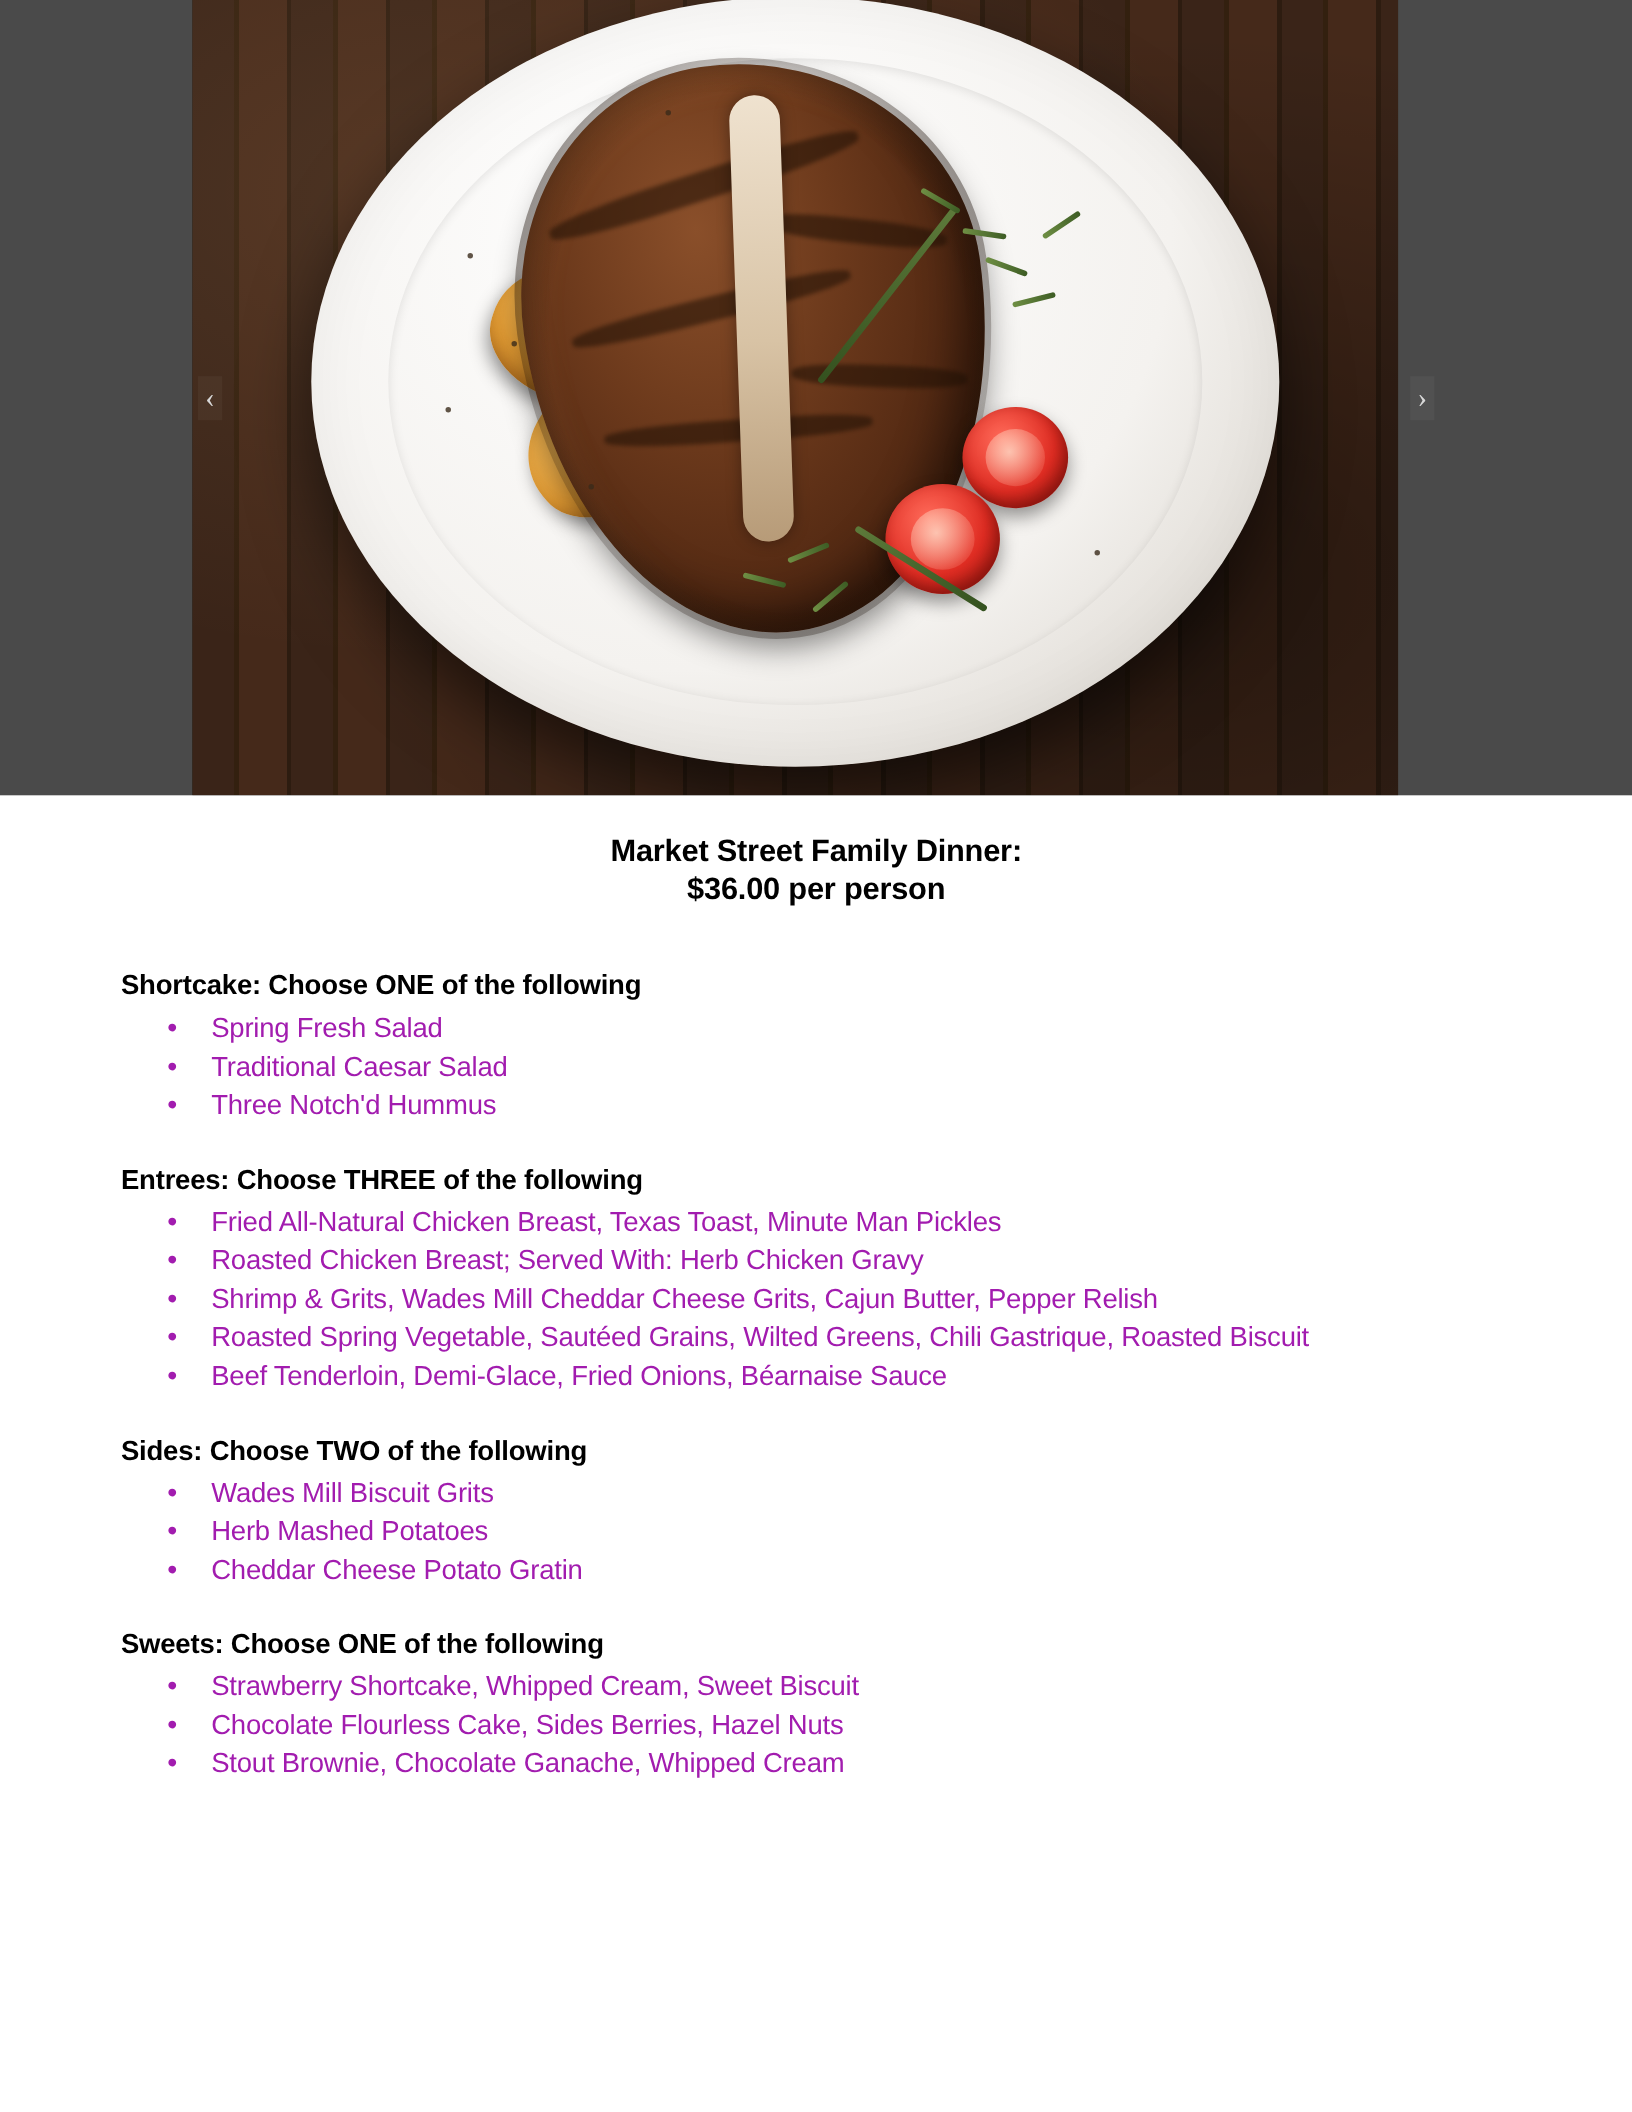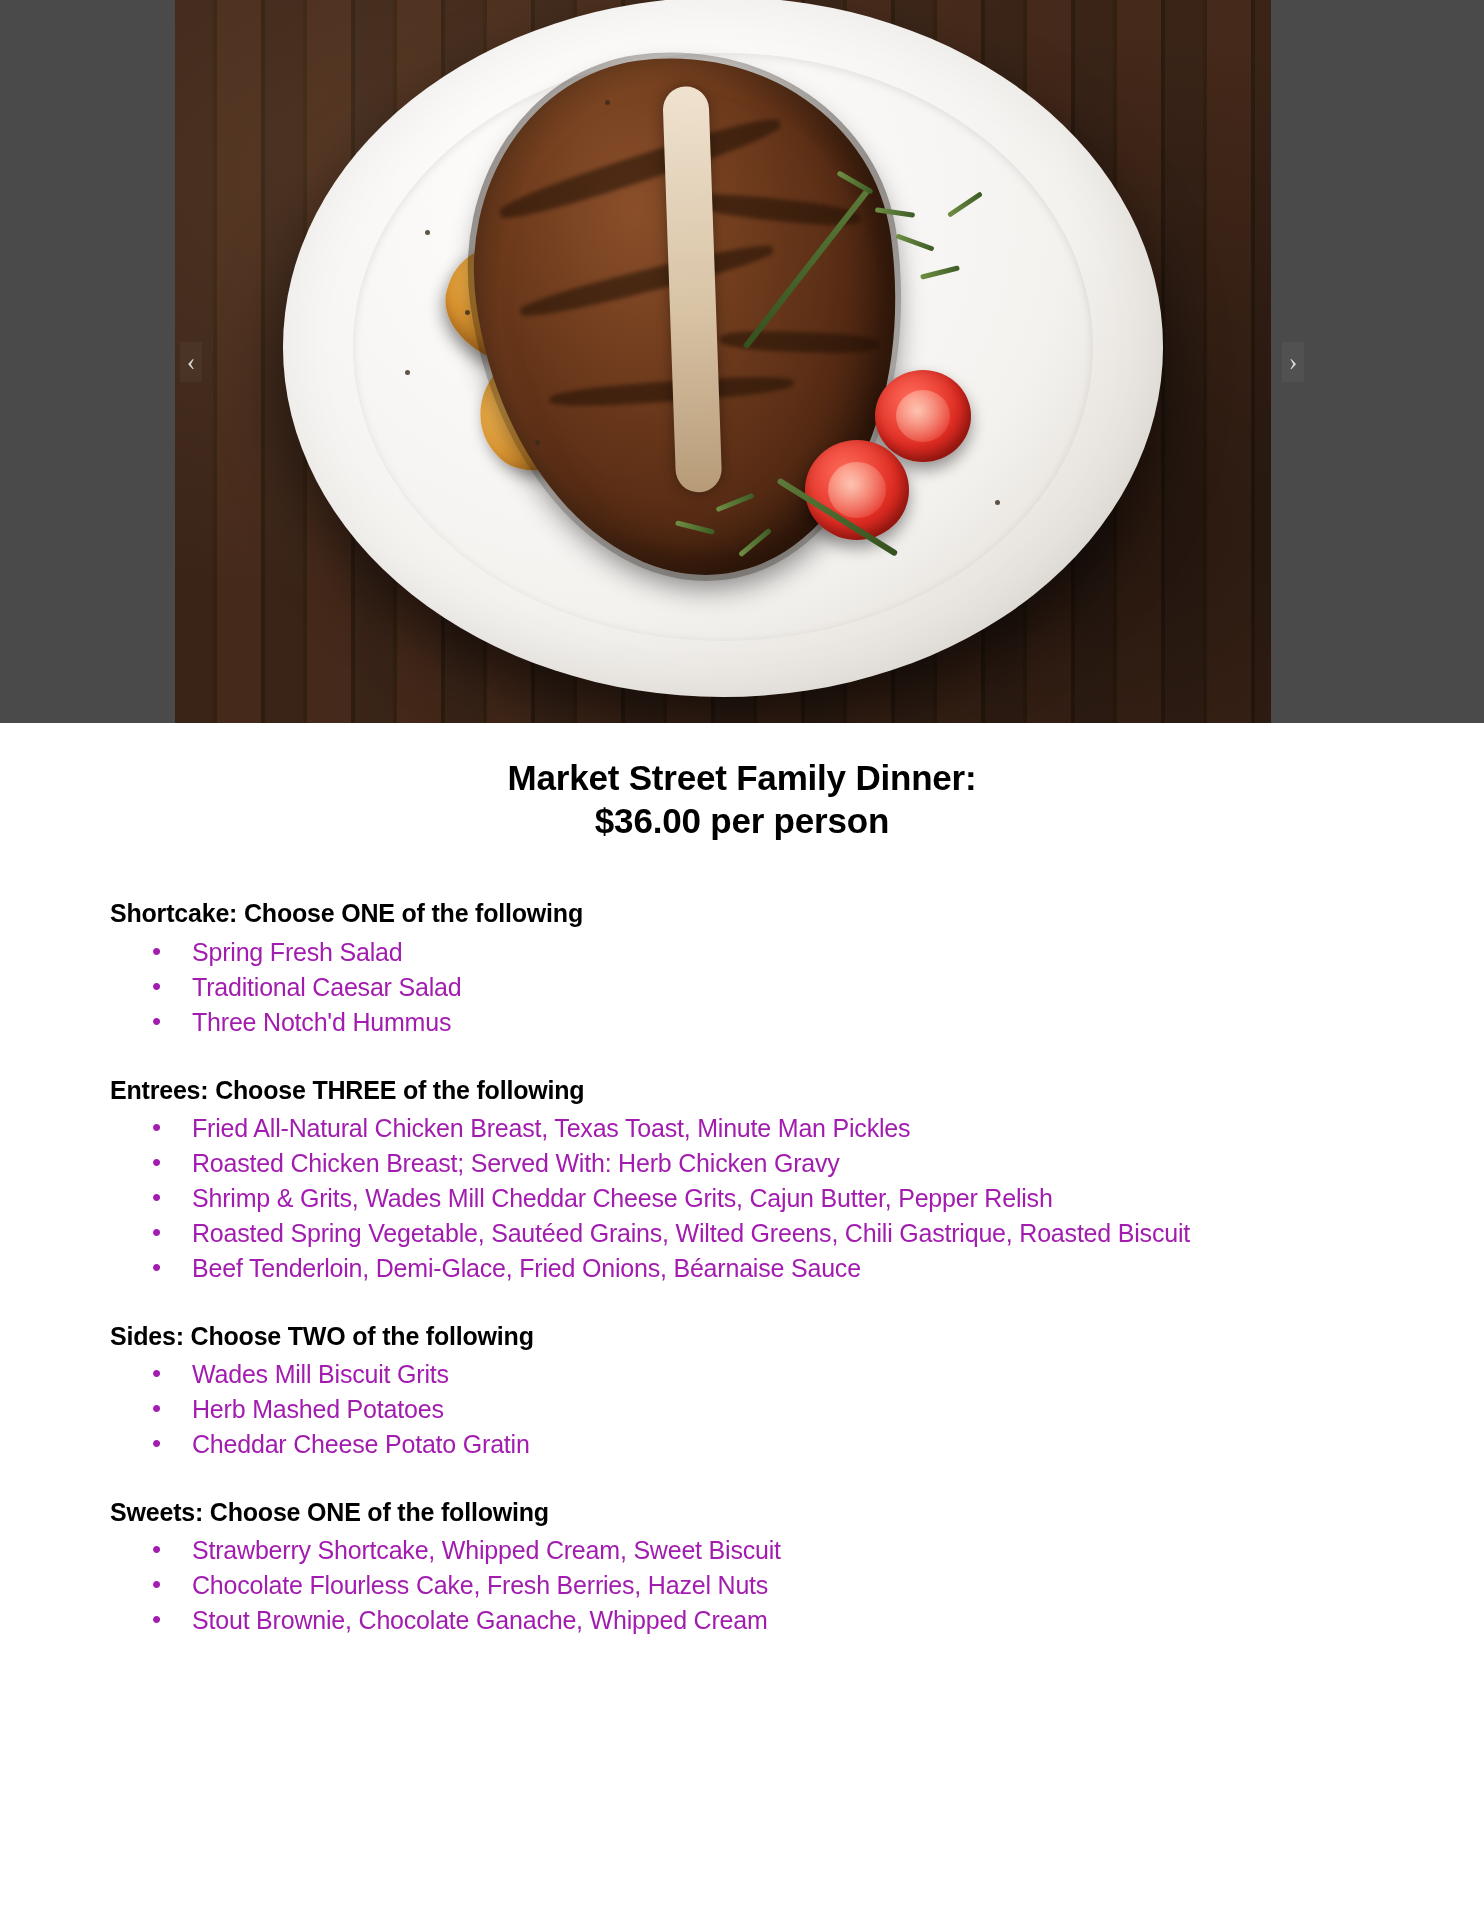--- a/index.html
+++ b/index.html
@@ -188,21 +188,21 @@
   .hero-arrow.prev { left: 180px; background: rgba(255,255,255,.04); }
   .hero-arrow.next { right: 180px; background: rgba(255,255,255,.04); }
 
   
   .doc {
     padding: 24px 0 40px 0;
   }
   .doc-title {
     text-align: center;
     font-weight: bold;
-    font-size: 35px;
+    font-size: 28px;
     line-height: 1.22;
     color: #000;
     letter-spacing: -0.2px;
     padding: 10px 100px 0 100px;
   }
   .doc-title .line2 { display: block; }
 
   .sections {
     padding: 56px 110px 0 110px;
   }
@@ -325,21 +325,21 @@
           <li>Wades Mill Biscuit Grits</li>
           <li>Herb Mashed Potatoes</li>
           <li>Cheddar Cheese Potato Gratin</li>
         </ul>
       </div>
 
       <div class="section">
         <h2 class="section-heading">Sweets: Choose ONE of the following</h2>
         <ul class="items">
           <li>Strawberry Shortcake, Whipped Cream, Sweet Biscuit</li>
-          <li>Chocolate Flourless Cake, Fresh Berries, Hazel Nuts</li>
+          <li>Chocolate Flourless Cake, Sides Berries, Hazel Nuts</li>
           <li>Stout Brownie, Chocolate Ganache, Whipped Cream</li>
         </ul>
       </div>
 
     </div>
   </div>
 
 </div>
 
 </body></html>

